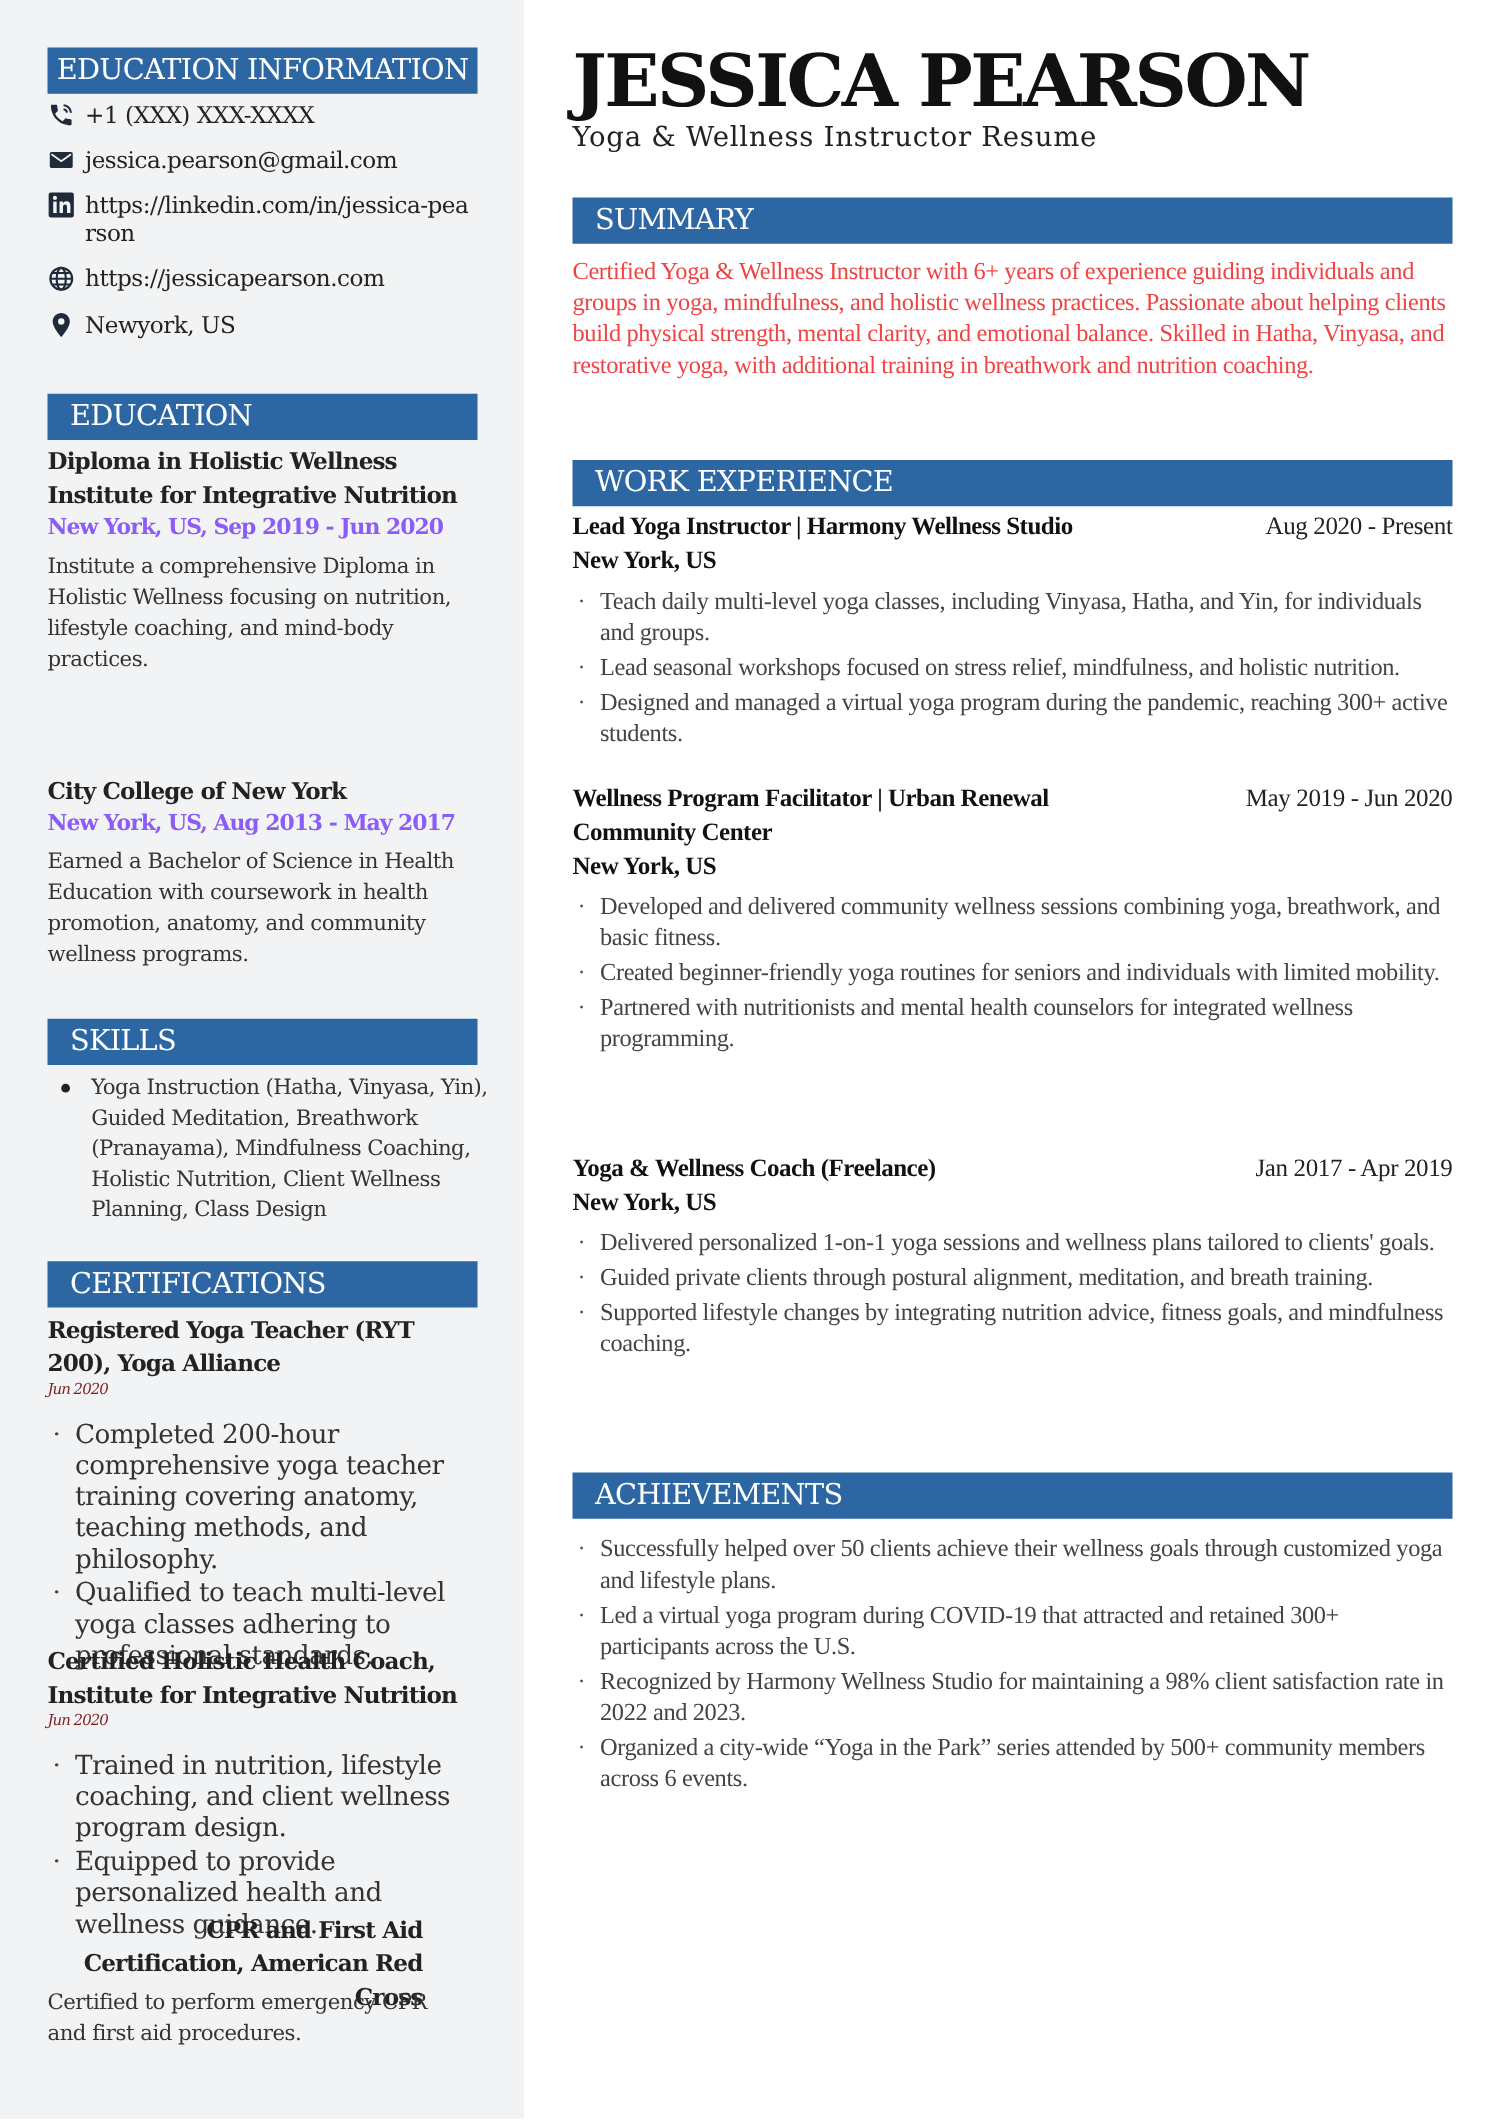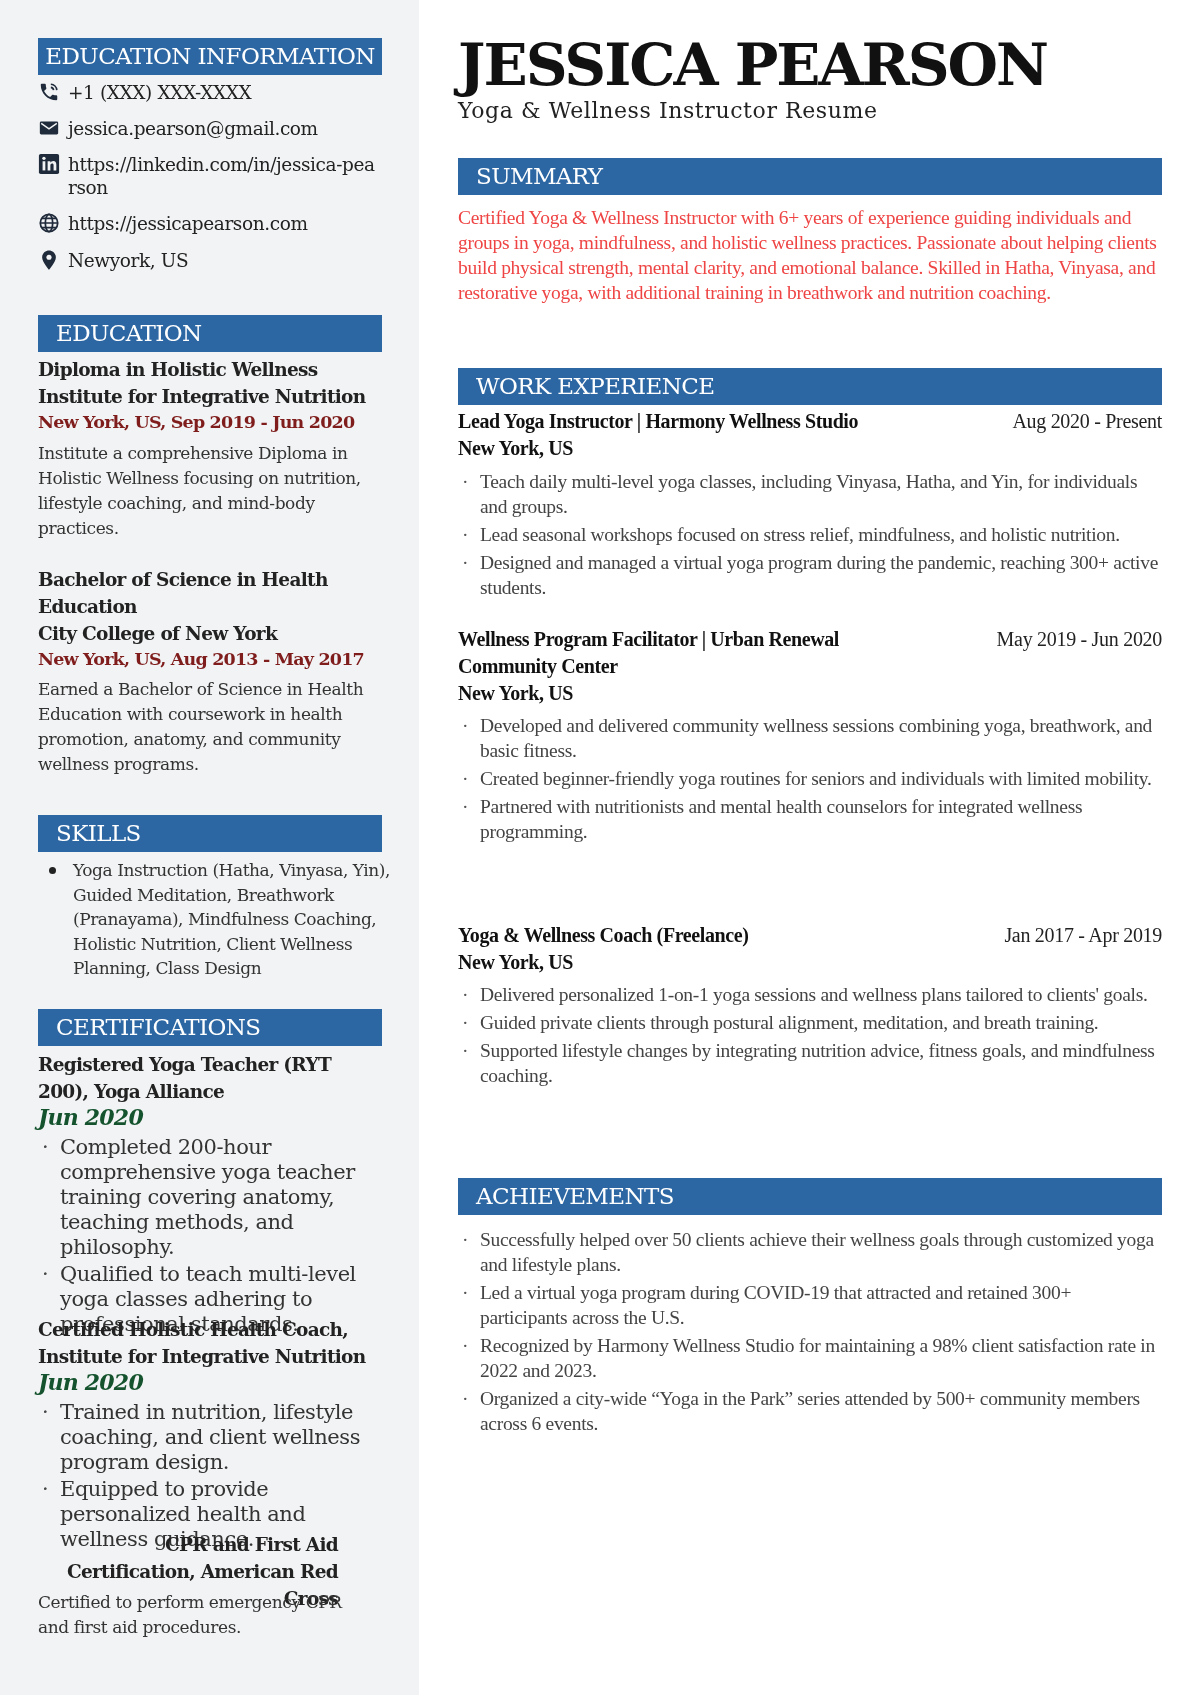--- a/index.html
+++ b/index.html
@@ -12,22 +12,22 @@
          font-family: "DejaVu Serif", serif; font-size: 23px; line-height: 37px; letter-spacing: -0.6px; }
   .sidebar .bar { left: 38px; width: 344px; padding-left: 18px; }
   .sidebar .bar.center { padding-left: 0; text-align: center; }
   .main .bar { left: 0; width: 704px; padding-left: 18px; }
 
   .contact { position: absolute; left: 38px; width: 340px; font-size: 18.5px; line-height: 23px; color: #222; display: flex; letter-spacing: -0.4px; }
   .contact .ico { width: 22px; height: 22px; flex: 0 0 22px; margin-right: 8px; display: flex; align-items: center; justify-content: center; }
   .contact .ico svg { width: 22px; height: 22px; }
 
   .s-title { position: absolute; left: 38px; width: 344px; font-size: 18.5px; font-weight: bold; line-height: 27px; color: #222; letter-spacing: -0.7px; }
-  .s-sub { position: absolute; left: 38px; width: 344px; font-size: 17.5px; font-weight: bold; line-height: 25px; color: #7f1d1d; letter-spacing: -0.8px; }
-  .s-date { position: absolute; left: 38px; font-size: 22px; font-style: italic; font-weight: bold; color: #14532d; letter-spacing: -0.8px; }
+  .s-sub { position: absolute; left: 38px; width: 344px; font-size: 17.5px; font-weight: bold; line-height: 25px; color: #8b5cf6; letter-spacing: -0.8px; }
+  .s-date { position: absolute; left: 38px; font-size: 12px; font-style: italic; font-weight: normal; color: #7f1d1d; letter-spacing: -0.8px; }
   .s-text { position: absolute; left: 38px; width: 344px; font-size: 17px; line-height: 25px; color: #333; letter-spacing: -0.4px; }
   .s-list { position: absolute; left: 38px; width: 350px; list-style: none; }
   .s-list li { position: relative; padding-left: 22px; font-size: 21px; line-height: 25px; color: #333; letter-spacing: -0.45px; margin-bottom: 2px; }
   .s-list li::before { content: "·"; position: absolute; left: 4px; top: 0; color: #444; }
   .skills { position: absolute; left: 48px; width: 350px; list-style: none; }
   .skills li { position: relative; padding-left: 25px; font-size: 17px; line-height: 24.5px; color: #333; letter-spacing: -0.45px; }
   .skills li::before { content: ""; position: absolute; left: 1px; top: 9px; width: 7px; height: 7px; border-radius: 50%; background: #222; }
 
   .name { position: absolute; left: 0; top: 30px; font-size: 58px; font-weight: bold; color: #111; letter-spacing: -2px; line-height: 70px; }
   .subtitle { position: absolute; left: 0; top: 98px; font-size: 22px; color: #222; letter-spacing: 0.6px; }
@@ -99,21 +99,20 @@
     <span>Newyork, US</span>
   </div>
 
   <div class="bar" style="top:315px;">EDUCATION</div>
 
   <div class="s-title" style="top:356px; width:320px;">Diploma in Holistic Wellness</div>
   <div class="s-title" style="top:383px;">Institute for Integrative Nutrition</div>
   <div class="s-sub" style="top:410px;">New York, US, Sep 2019 - Jun 2020</div>
   <div class="s-text" style="top:441px; width:330px;">Institute a comprehensive Diploma in Holistic Wellness focusing on nutrition, lifestyle coaching, and mind-body practices.</div>
 
-  <div class="s-title" style="top:566px; width:290px;">Bachelor of Science in Health Education</div>
   <div class="s-title" style="top:620px;">City College of New York</div>
   <div class="s-sub" style="top:647px;">New York, US, Aug 2013 - May 2017</div>
   <div class="s-text" style="top:677px; width:330px;">Earned a Bachelor of Science in Health Education with coursework in health promotion, anatomy, and community wellness programs.</div>
 
   <div class="bar" style="top:815px;">SKILLS</div>
   <ul class="skills" style="top:858px;">
     <li>Yoga Instruction (Hatha, Vinyasa, Yin), Guided Meditation, Breathwork (Pranayama), Mindfulness Coaching, Holistic Nutrition, Client Wellness Planning, Class Design</li>
   </ul>
 
   <div class="bar" style="top:1009px;">CERTIFICATIONS</div>

